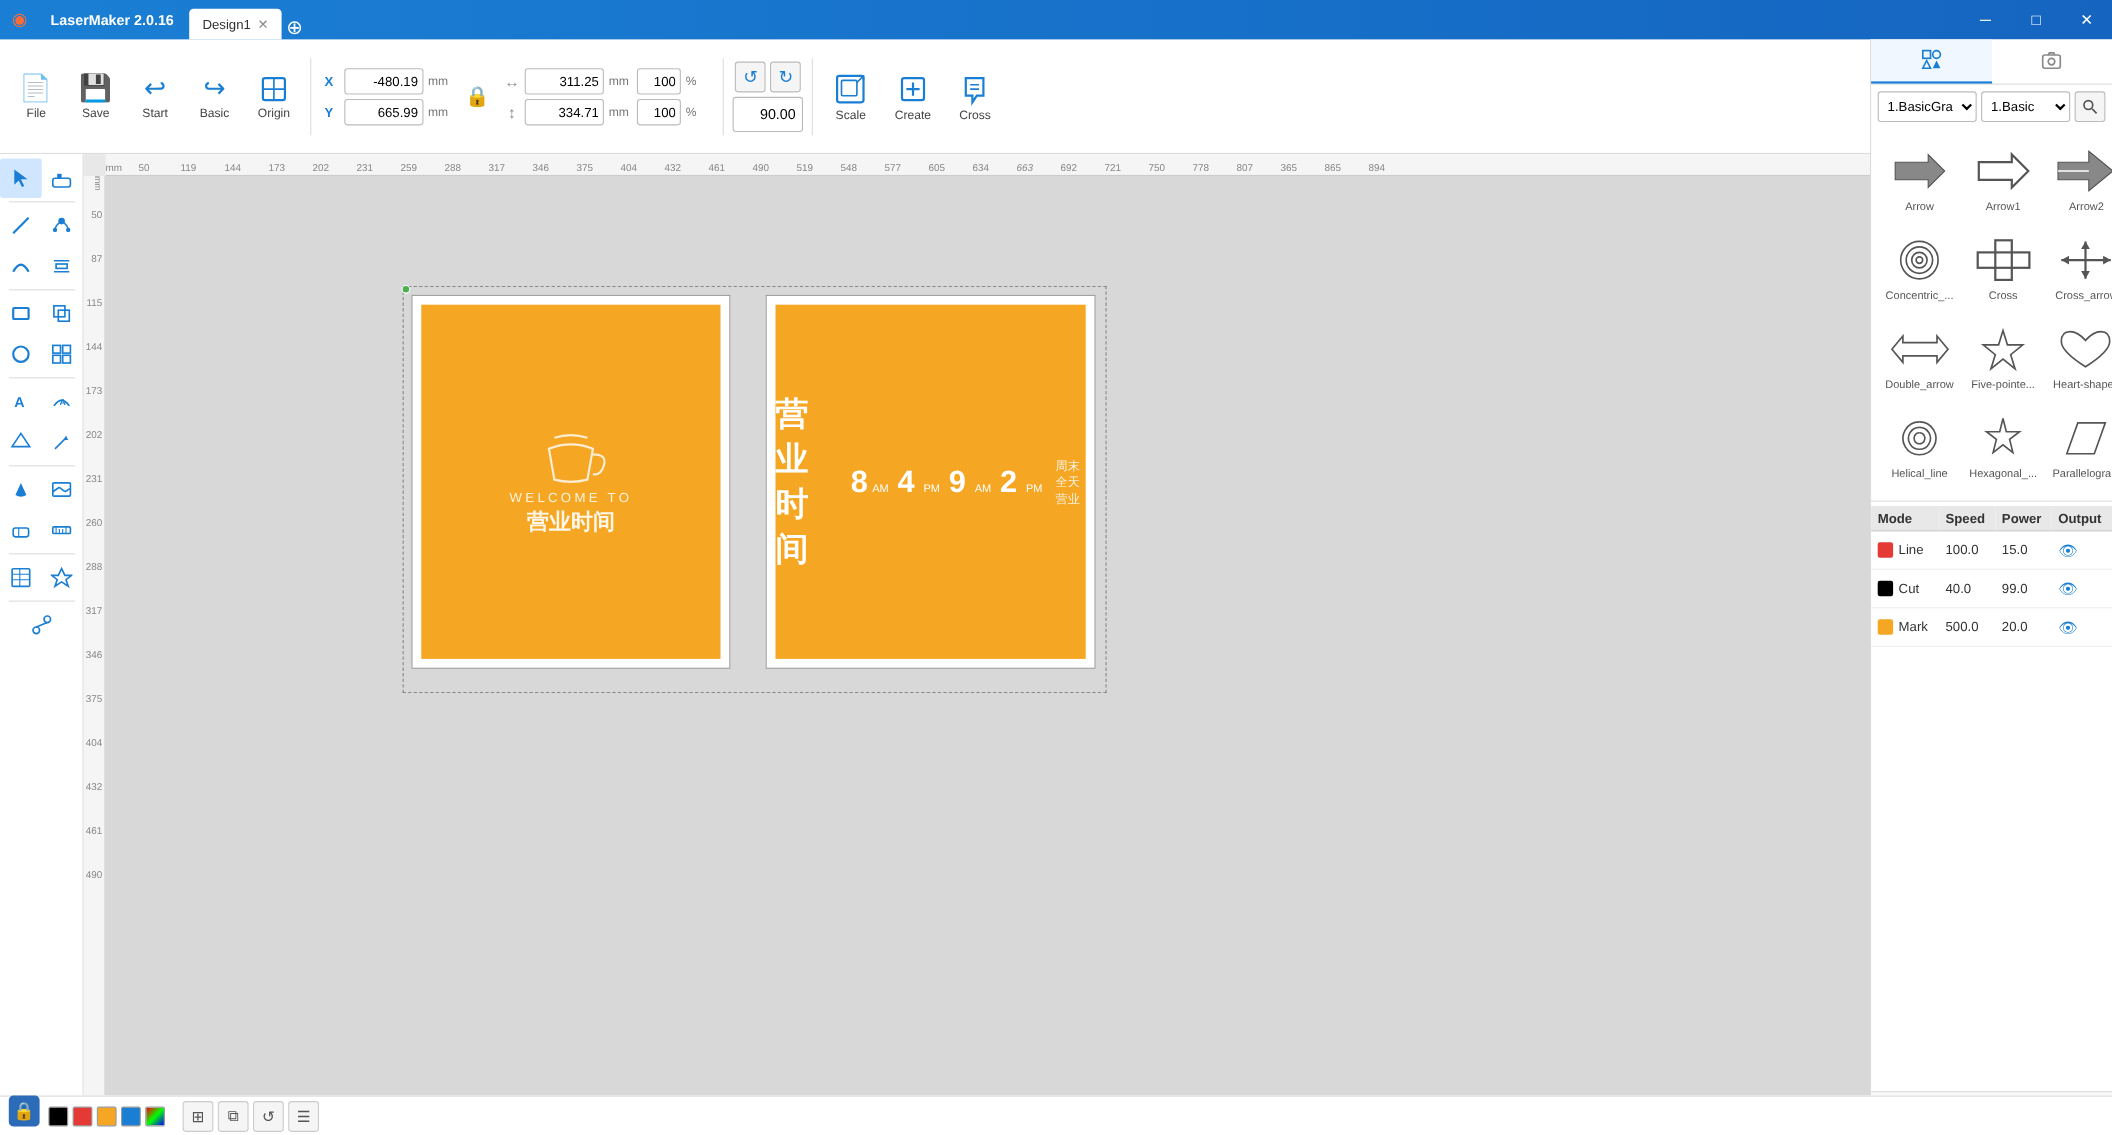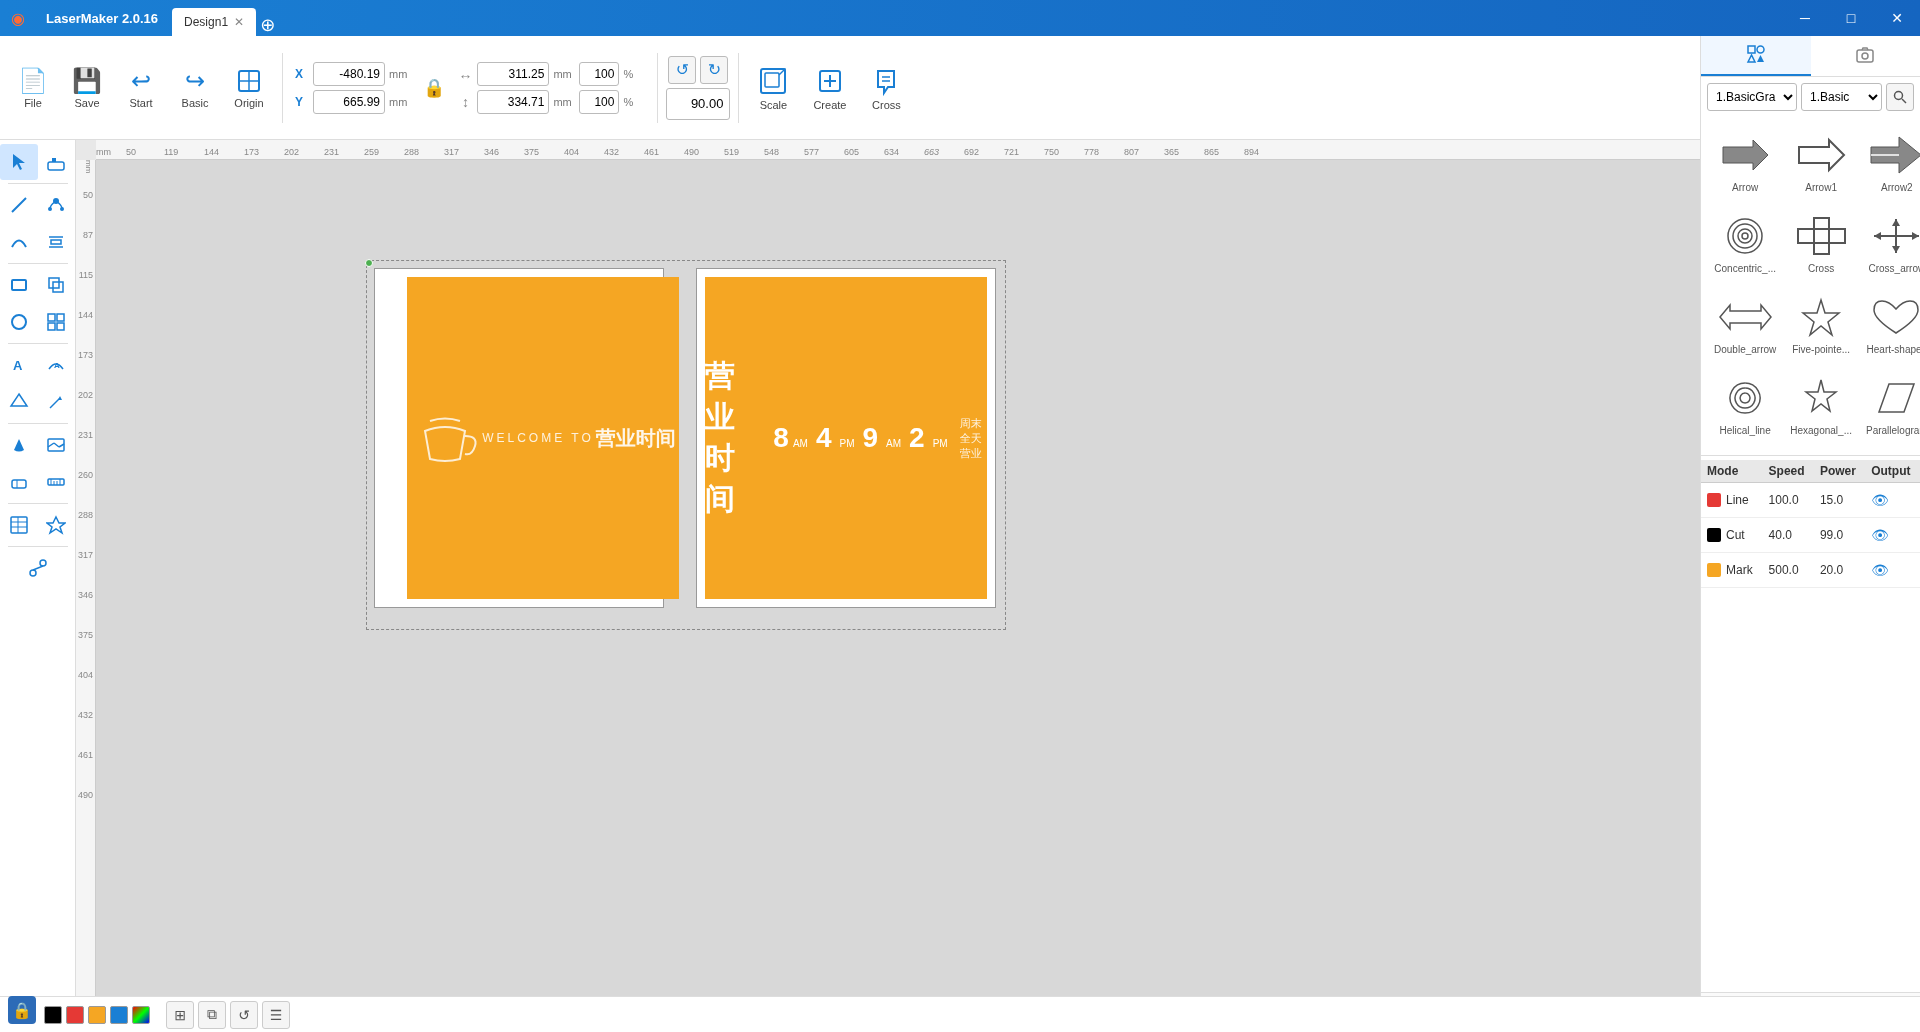--- a/index.html
+++ b/index.html
@@ -620,21 +620,21 @@
     </div>
   </div>
 
   <div class="canvas-bg">
 
     <div style="position:absolute;top:100px;left:270px;width:640px;height:370px;border:1px dashed #888;pointer-events:none;">
       <div class="selection-handle"></div>
     </div>
 
     <div style="position:absolute;top:108px;left:278px;width:290px;height:340px;background:white;border:1px solid #999;padding:8px;">
-      <div style="width:100%;height:100%;background:#F5A623;display:flex;flex-direction:row;align-items:center;justify-content:center;gap:2px;margin-left:24px;">
+      <div style="width:100%;height:100%;background:#F5A623;display:flex;flex-direction:column;align-items:center;justify-content:center;gap:2px;">
 
         <svg width="70" height="55" viewBox="0 0 70 55">
           <path d="M20 10 Q35 5 50 10" stroke="white" fill="none" stroke-width="2" opacity="0.8"></path>
           <path d="M15 20 Q35 12 55 20 L50 48 Q35 52 20 48 Z" stroke="white" fill="none" stroke-width="2" opacity="0.8"></path>
           <path d="M55 25 Q68 25 65 35 Q62 45 55 43" stroke="white" fill="none" stroke-width="2" opacity="0.8"></path>
         </svg>
         <div style="font-size:12px;letter-spacing:3px;color:white;opacity:0.85;">WELCOME TO</div>
         <div style="font-size:20px;font-weight:bold;color:white;opacity:0.9;">营业时间</div>
       </div>
     </div>

